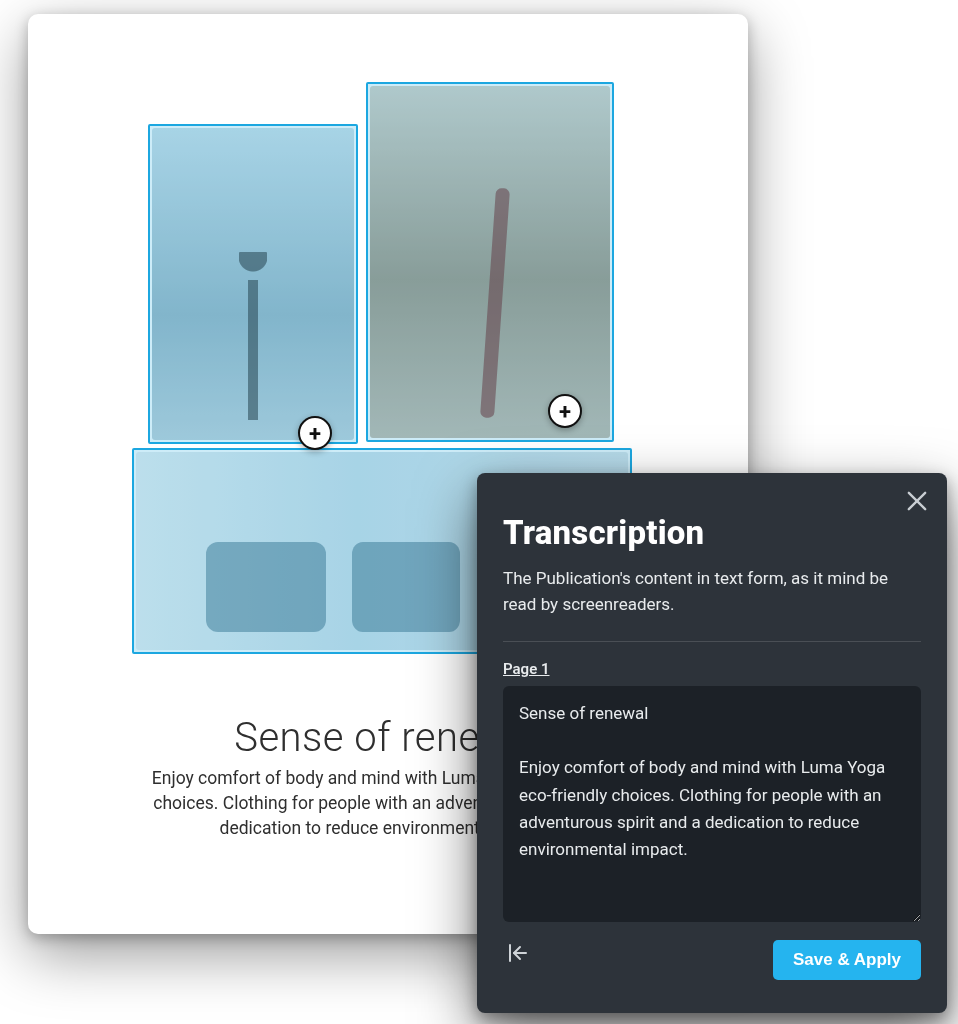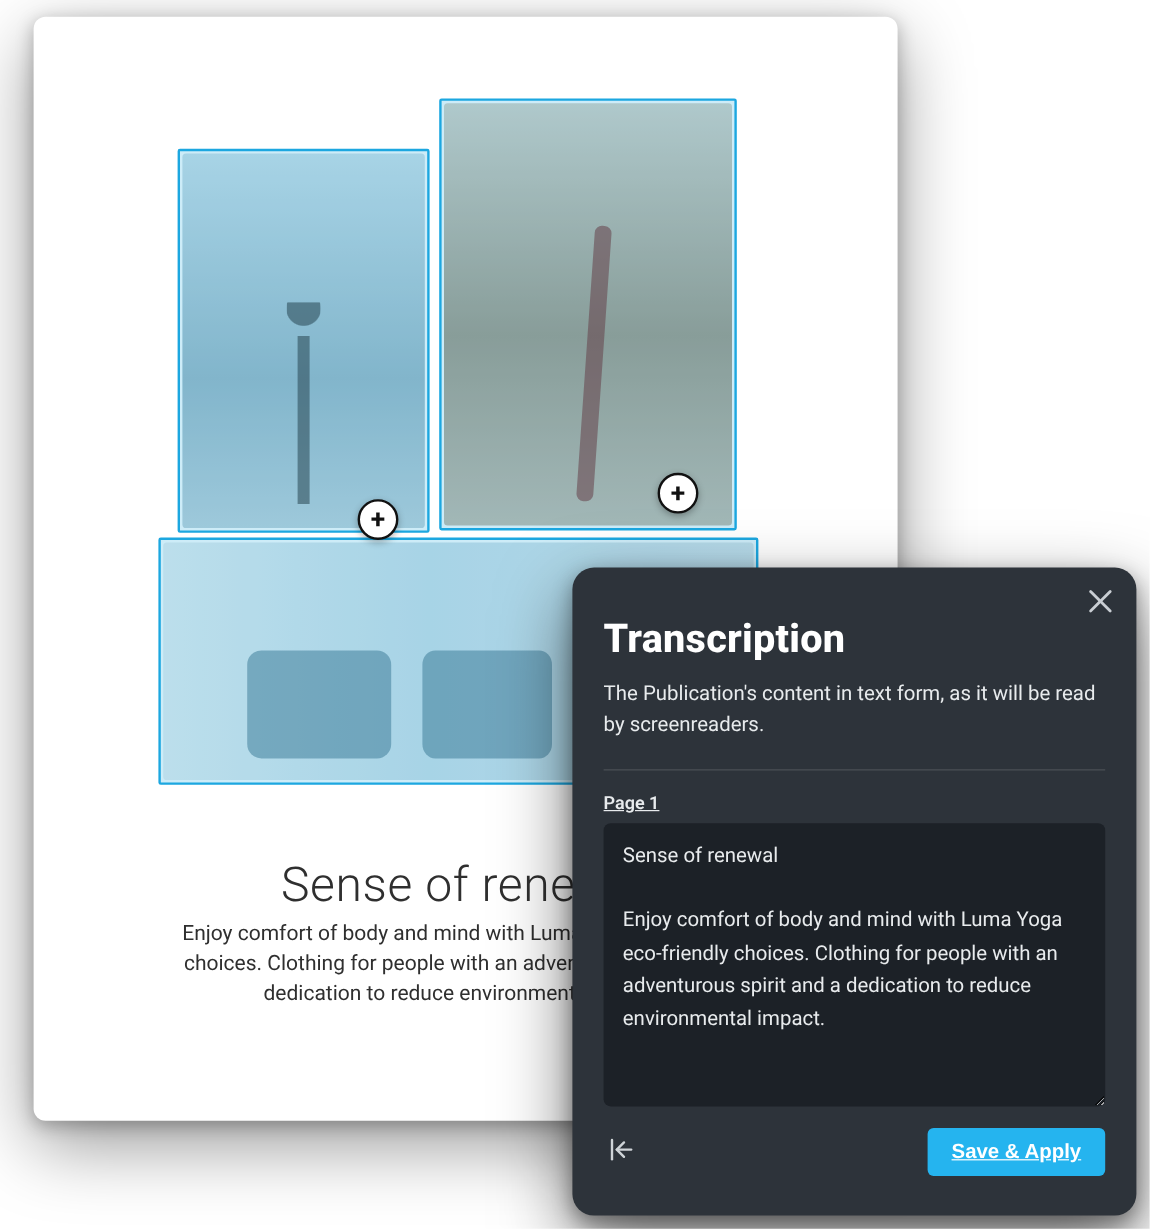--- a/index.html
+++ b/index.html
@@ -99,21 +99,21 @@
     color:#2f2f2f;
     font-weight:400;
   }
 
   
   .panel {
     position:absolute;
     left: 477px; top: 473px;
     width: 470px; height: 540px;
     background:#2d333a;
-    border-radius: 18px;
+    border-radius: 8px;
     box-shadow: 0 24px 60px rgba(0,0,0,0.55), 0 6px 16px rgba(0,0,0,0.35);
     color:#fff;
     padding: 22px 26px 20px 26px;
     display:flex; flex-direction:column;
   }
   .panel .close {
     position:absolute; top:14px; right:16px;
     width:28px; height:28px; cursor:pointer;
     color:#c9ced3;
   }
@@ -147,23 +147,22 @@
     border-radius:6px;
     color:#e8ebed;
     font-family:inherit;
     font-size:17px;
     line-height:1.6;
     padding:14px 16px;
     resize: vertical;
     outline:none;
   }
   .panel .footer {
-    display:flex; align-items:center; justify-content:space-between;
+    display:flex; align-items:flex-start; justify-content:space-between;
     margin-top:18px;
-    text-decoration:underline;
   }
   .collapse-btn {
     width:30px; height:30px; cursor:pointer; color:#cfd4d8;
     display:flex; align-items:center; justify-content:center;
   }
   .collapse-btn svg { width:24px; height:24px; }
   .save-btn {
     background:#25b4ef;
     color:#fff;
     border:none;
@@ -205,21 +204,21 @@
   <div class="close">
     <span>
       <svg viewBox="0 0 24 24" fill="none" stroke="currentColor" stroke-width="2" stroke-linecap="round">
         <line x1="5" y1="5" x2="19" y2="19"></line>
           <line x1="19" y1="5" x2="5" y2="19"></line>
       </svg>
     </span>
   </div>
 
   <h1>Transcription</h1>
-  <p class="desc">The Publication's content in text form, as it will be read by screenreaders.</p>
+  <p class="desc">The Publication's content in text form, as it mind be read by screenreaders.</p>
 
   <hr>
 
   <div class="page-lbl">Page 1</div>
 
   <textarea style="">Sense of renewal
 
 Enjoy comfort of body and mind with Luma Yoga eco-friendly choices. Clothing for people with an adventurous spirit and a dedication to reduce environmental impact.</textarea>
 
   <div class="footer">

